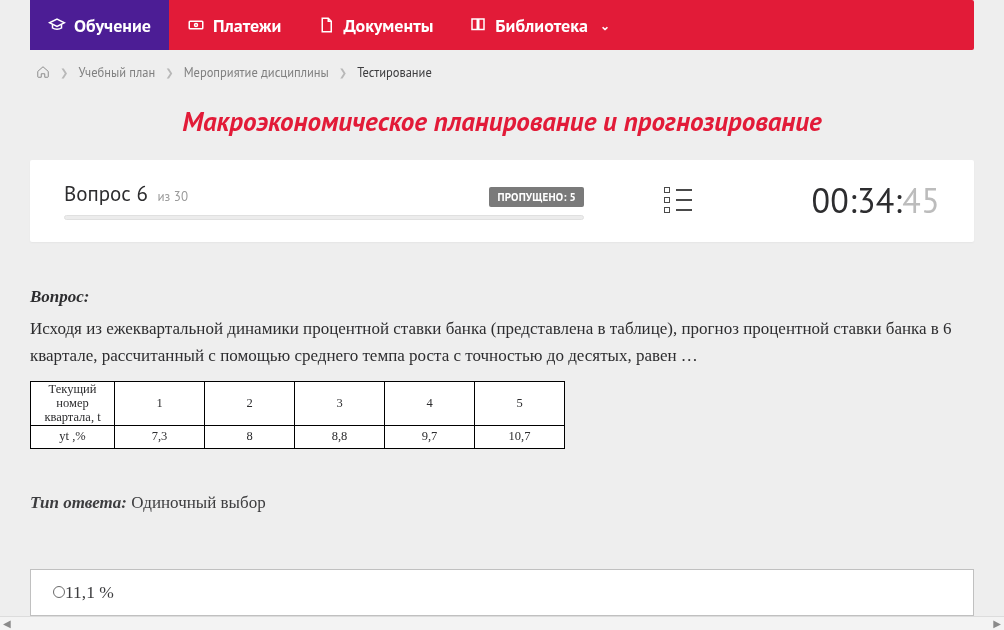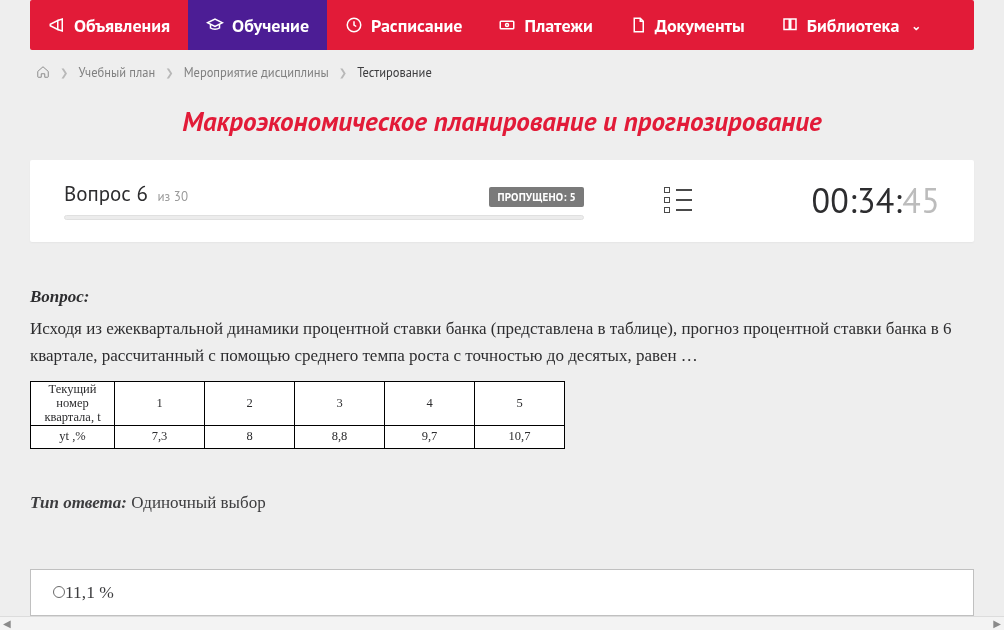--- a/index.html
+++ b/index.html
@@ -170,46 +170,28 @@
     font-size: 10px; color: #8a8a8a; padding: 0 3px;
   }
   .hscroll .track { flex:1; height:10px; background:#f3f3f3; margin:0 2px; position:relative;}
 </style>
 </head>
 <body>
 
 <div class="page">
 
   <div class="nav">
-    <div class="nav-item">
-      <span class="nav-icon">
-        <svg viewBox="0 0 24 24" fill="none" stroke="#fff" stroke-width="2">
-            <path d="M3 11v2l10 5V6L3 11z"></path>
-            <path d="M13 6l6-2v16l-6-2"></path>
-          </svg>
-      </span>
-      <span>Объявления</span>
-    </div>
     <div class="nav-item active">
       <span class="nav-icon">
         <svg viewBox="0 0 24 24" fill="none" stroke="#fff" stroke-width="2">
             <path d="M2 9l10-5 10 5-10 5L2 9z"></path>
             <path d="M6 11v5c3 2 9 2 12 0v-5"></path>
           </svg>
       </span>
       <span>Обучение</span>
-    </div>
-    <div class="nav-item">
-      <span class="nav-icon">
-        <svg viewBox="0 0 24 24" fill="none" stroke="#fff" stroke-width="2">
-            <circle cx="12" cy="12" r="9"></circle>
-            <path d="M12 7v5l3 2"></path>
-          </svg>
-      </span>
-      <span>Расписание</span>
     </div>
     <div class="nav-item">
       <span class="nav-icon">
         <svg viewBox="0 0 24 24" fill="none" stroke="#fff" stroke-width="2">
             <rect x="3" y="7" width="18" height="10" rx="1"></rect>
             <circle cx="12" cy="12" r="2"></circle>
           </svg>
       </span>
       <span>Платежи</span>
     </div>

